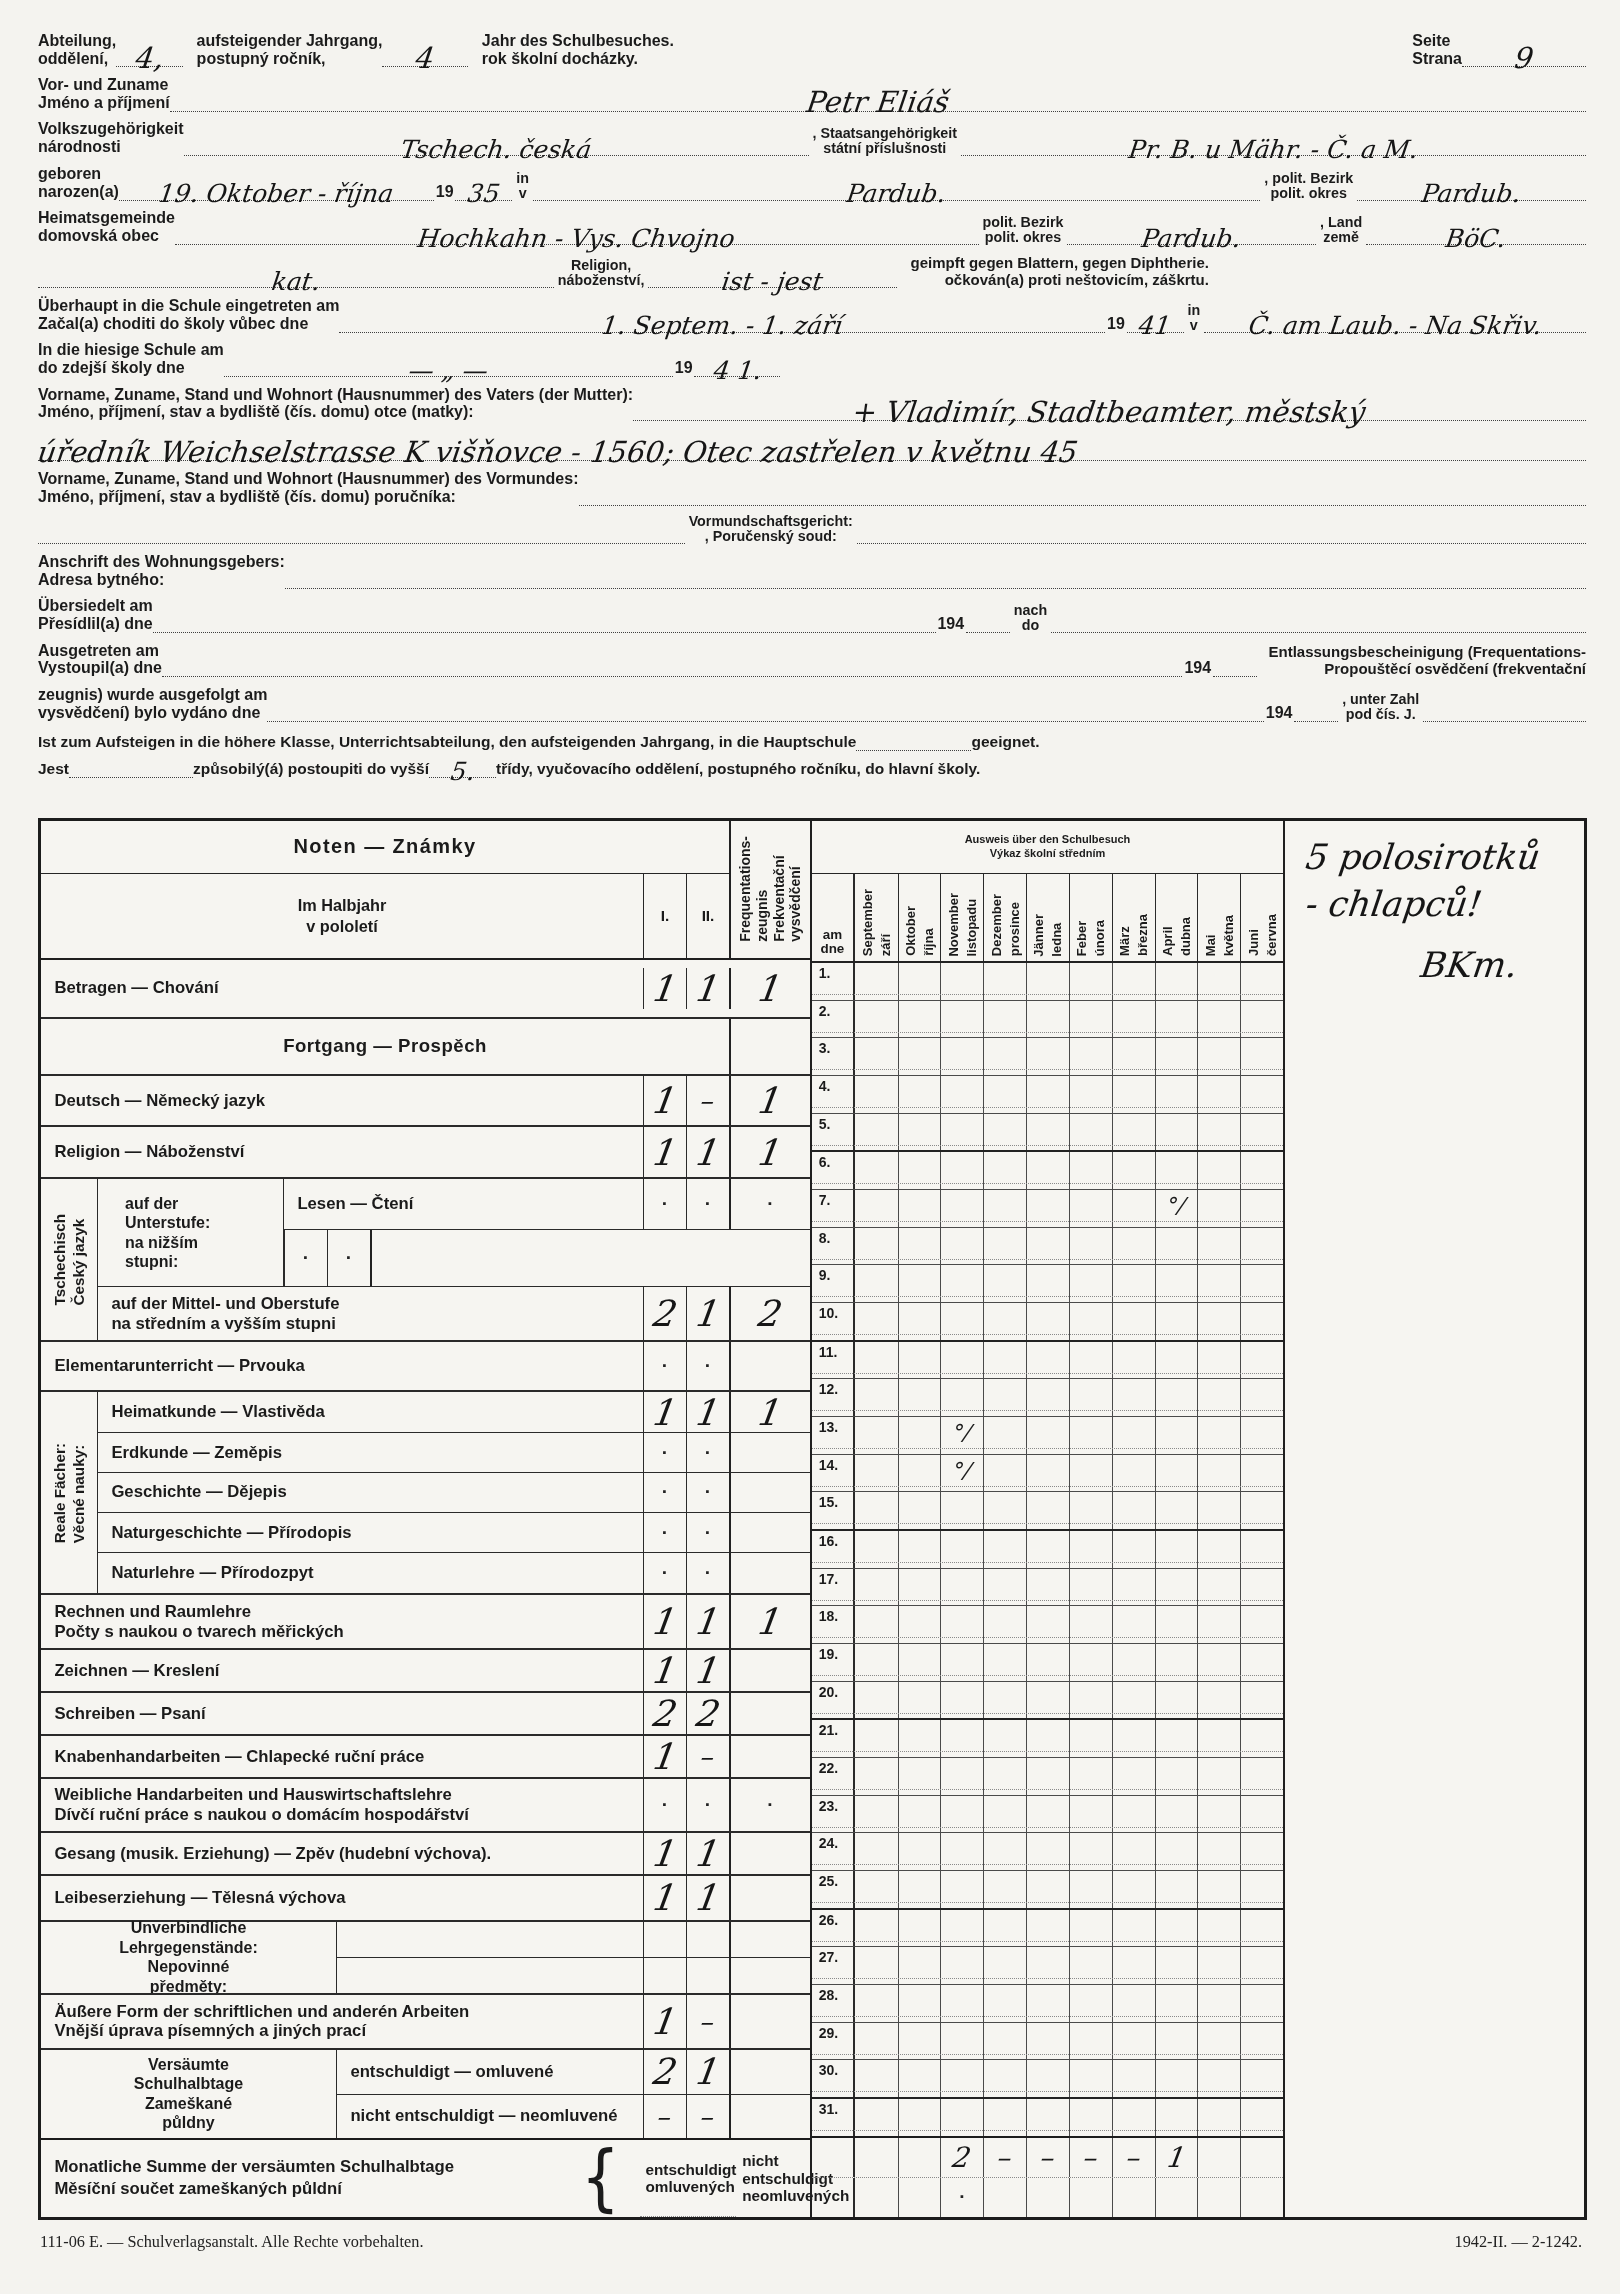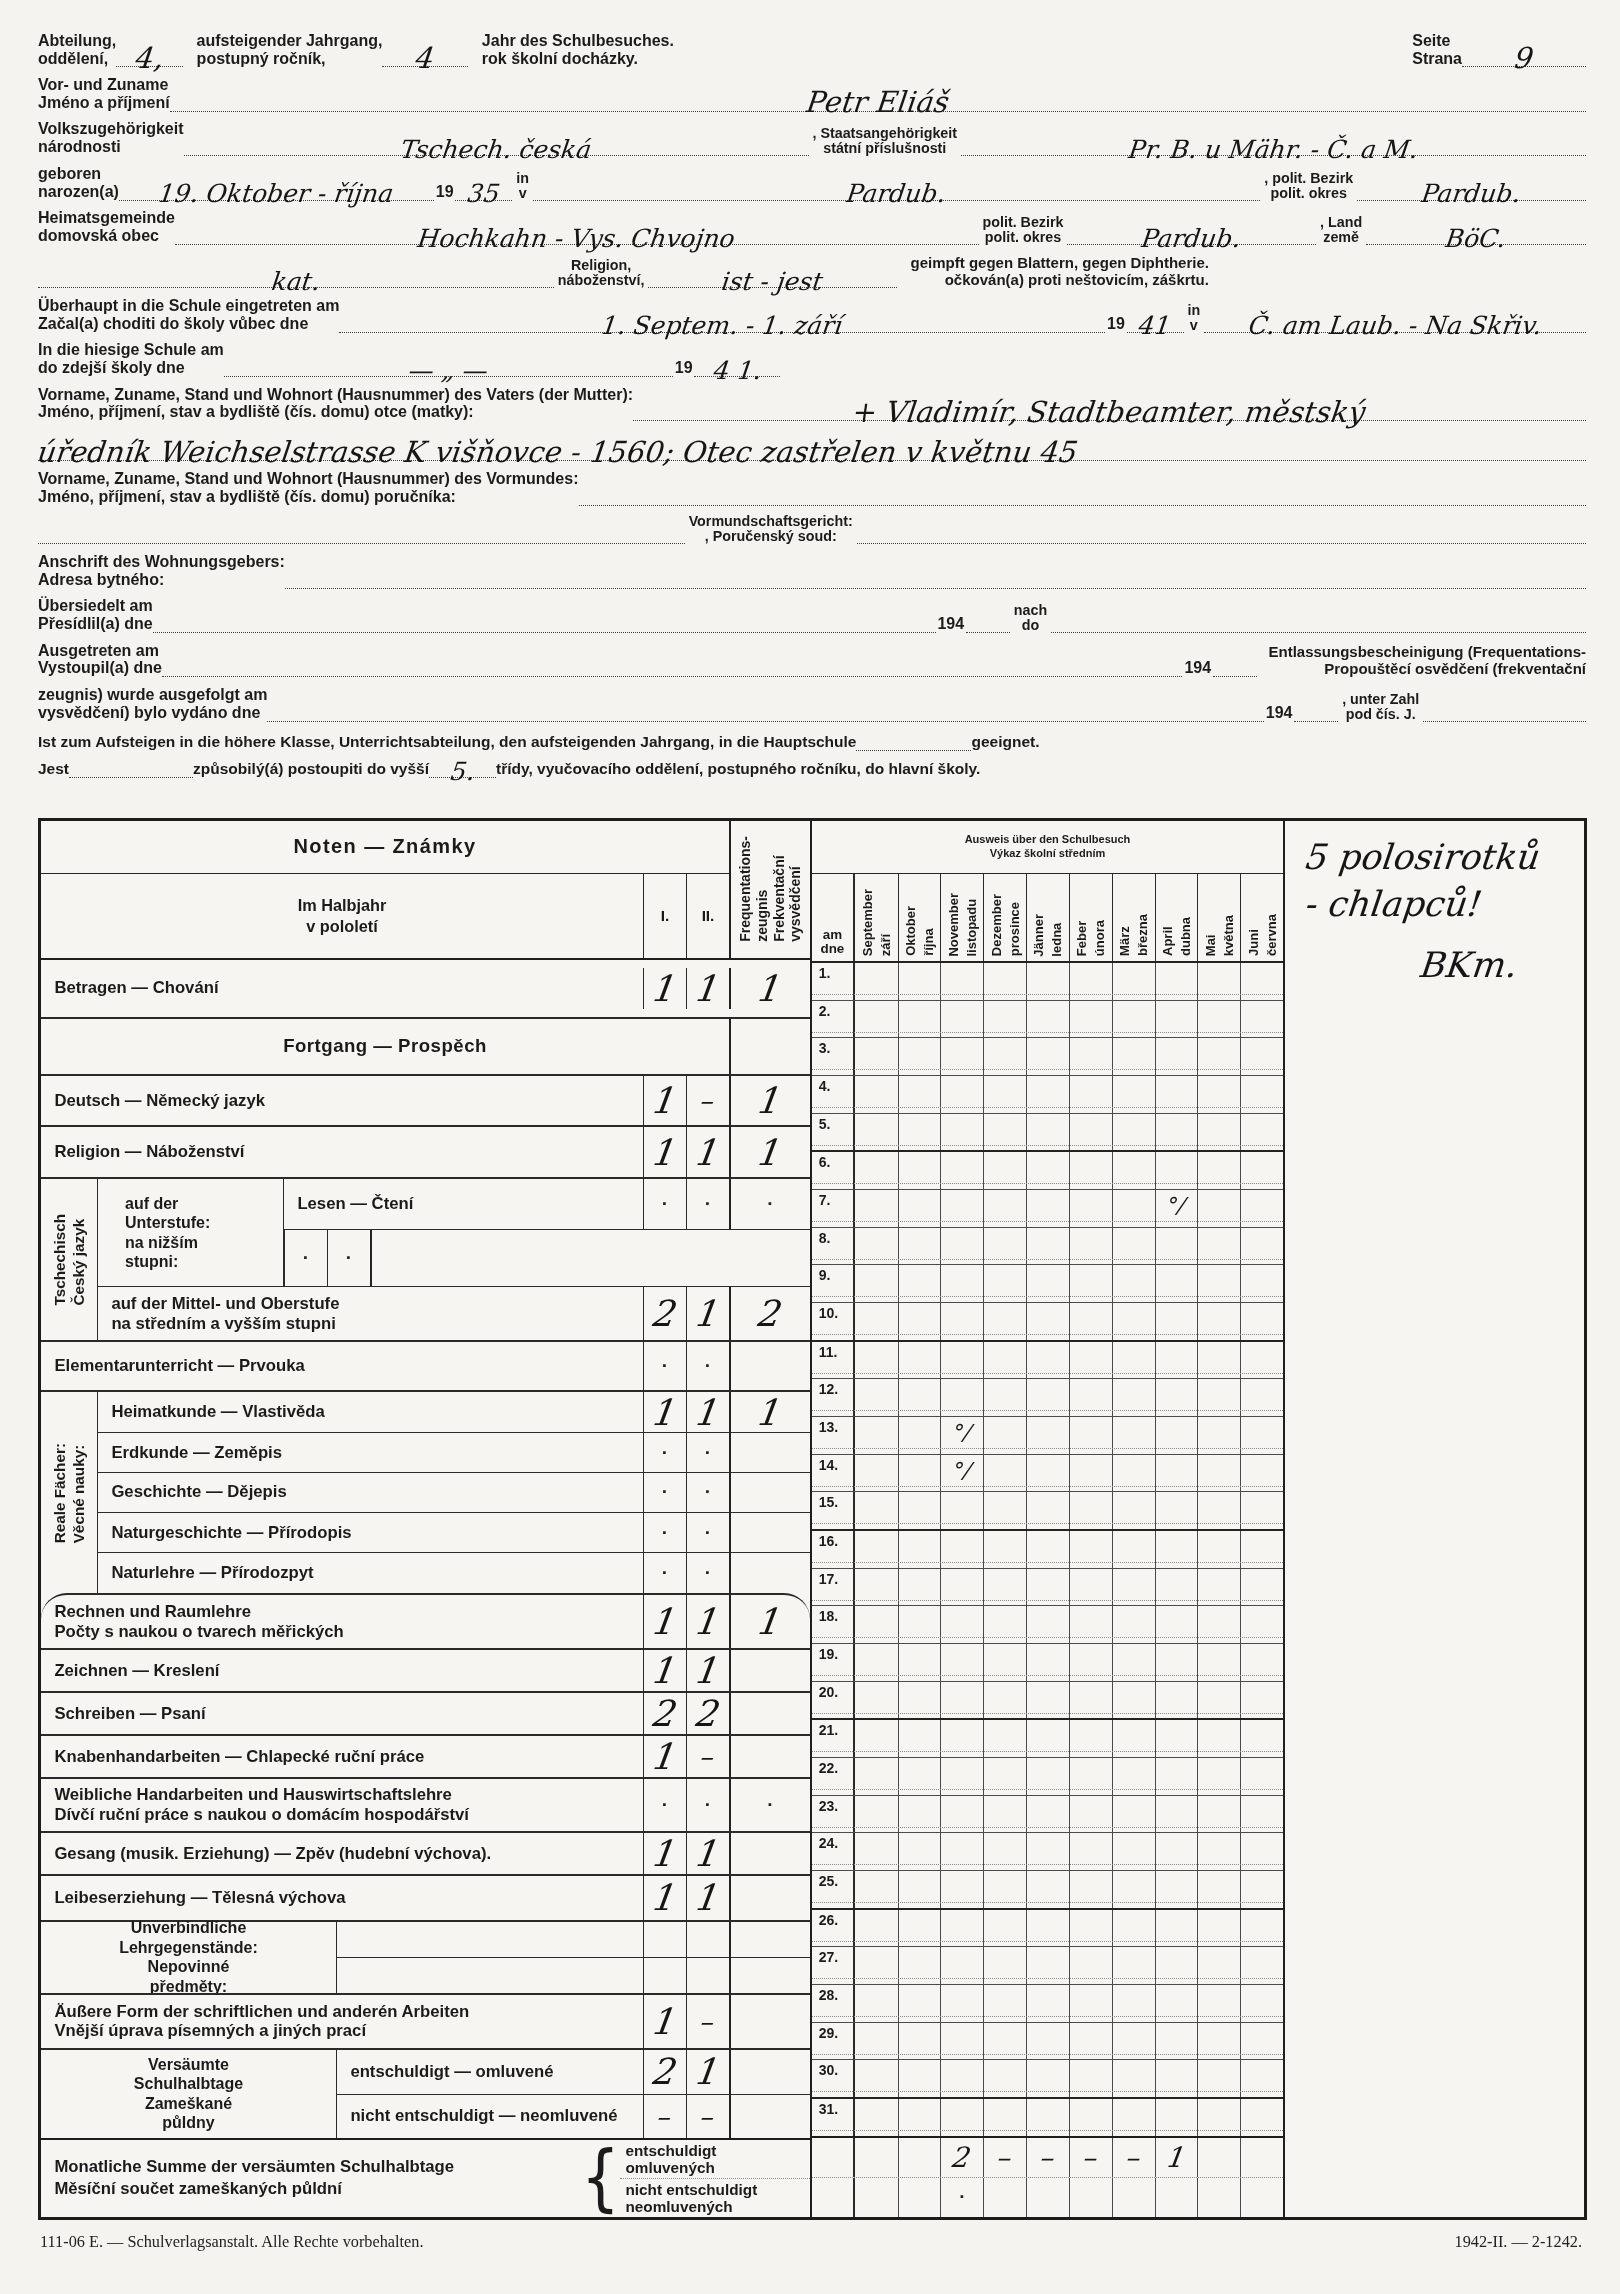--- a/index.html
+++ b/index.html
@@ -79,21 +79,21 @@
   .att-sum { height:81px; border-top:2.9px solid #1c1c1c; display:flex; flex-direction:column; }
   .sumrow { flex:1; display:flex; }
   .sumrow.e { border-bottom:1.9px dotted #8a8a8a; }
   .sumrow .acell { display:flex; align-items:center; justify-content:center; }
   .hwg.sum { font-size:28px; }
 
   .lsum { height:81px; border-top:2.9px solid #1c1c1c; display:flex; }
   .sumlabel { flex:1; display:flex; flex-direction:column; justify-content:center; padding-left:13.4px; font-weight:bold; font-size:16.7px; line-height:1.3; }
   .bracebox { width:229px; display:flex; align-items:center; }
   .brace { font-size:61px; font-family:"DejaVu Sans", sans-serif; transform:scaleY(1.2); line-height:0.9; }
-  .bracelabels { flex:1; display:flex; flex-direction:column; height:100%; }
+  .bracelabels { flex:1; display:flex; flex-direction:row; height:100%;margin-left:20px; }
   .blab { flex:1; display:flex; flex-direction:column; justify-content:center; font-weight:bold; font-size:15.3px; line-height:1.12; padding-left:5.7px; }
   .blab.e { border-bottom:1.9px dotted #8a8a8a; }
 
   .notes-part { flex:1; border-left:2.9px solid #1f1f1f; display:flex; flex-direction:column; }
   .notes-header { height:143px; display:flex; flex-direction:column; align-items:center; justify-content:center; font-weight:bold; font-size:17px; line-height:1.35; }
   .notes-body { flex:1; padding:13.4px 15.3px 0 21px; }
   .note { font-size:35px; line-height:1.35; }
   .note.n2 { margin-left:115px; margin-top:13.4px; }
 
   .pagefooter { position:absolute; left:40px; right:38px; top:2232px; display:flex; justify-content:space-between; font-family:"Liberation Serif", serif; font-size:16.3px; color:#222; }
@@ -598,21 +598,21 @@
                 </div>
                 <div class="gcell c2">
                   <span class="gdot">·</span>
                 </div>
                 <div class="gcell freq">
                   <span></span>
                 </div>
               </div>
             </div>
           </div>
-          <div class="lrow" style="height: 55px; border-radius: 26px;">
+          <div class="lrow" style="height: 55px;">
             <div class="subj">
               <div class="sline">Rechnen und Raumlehre</div>
               <div class="sline">Počty s naukou o tvarech měřických</div>
             </div>
             <div class="gcell c1">
               <span class="hwg">1</span>
             </div>
             <div class="gcell c2">
               <span class="hwg">1</span>
             </div>

